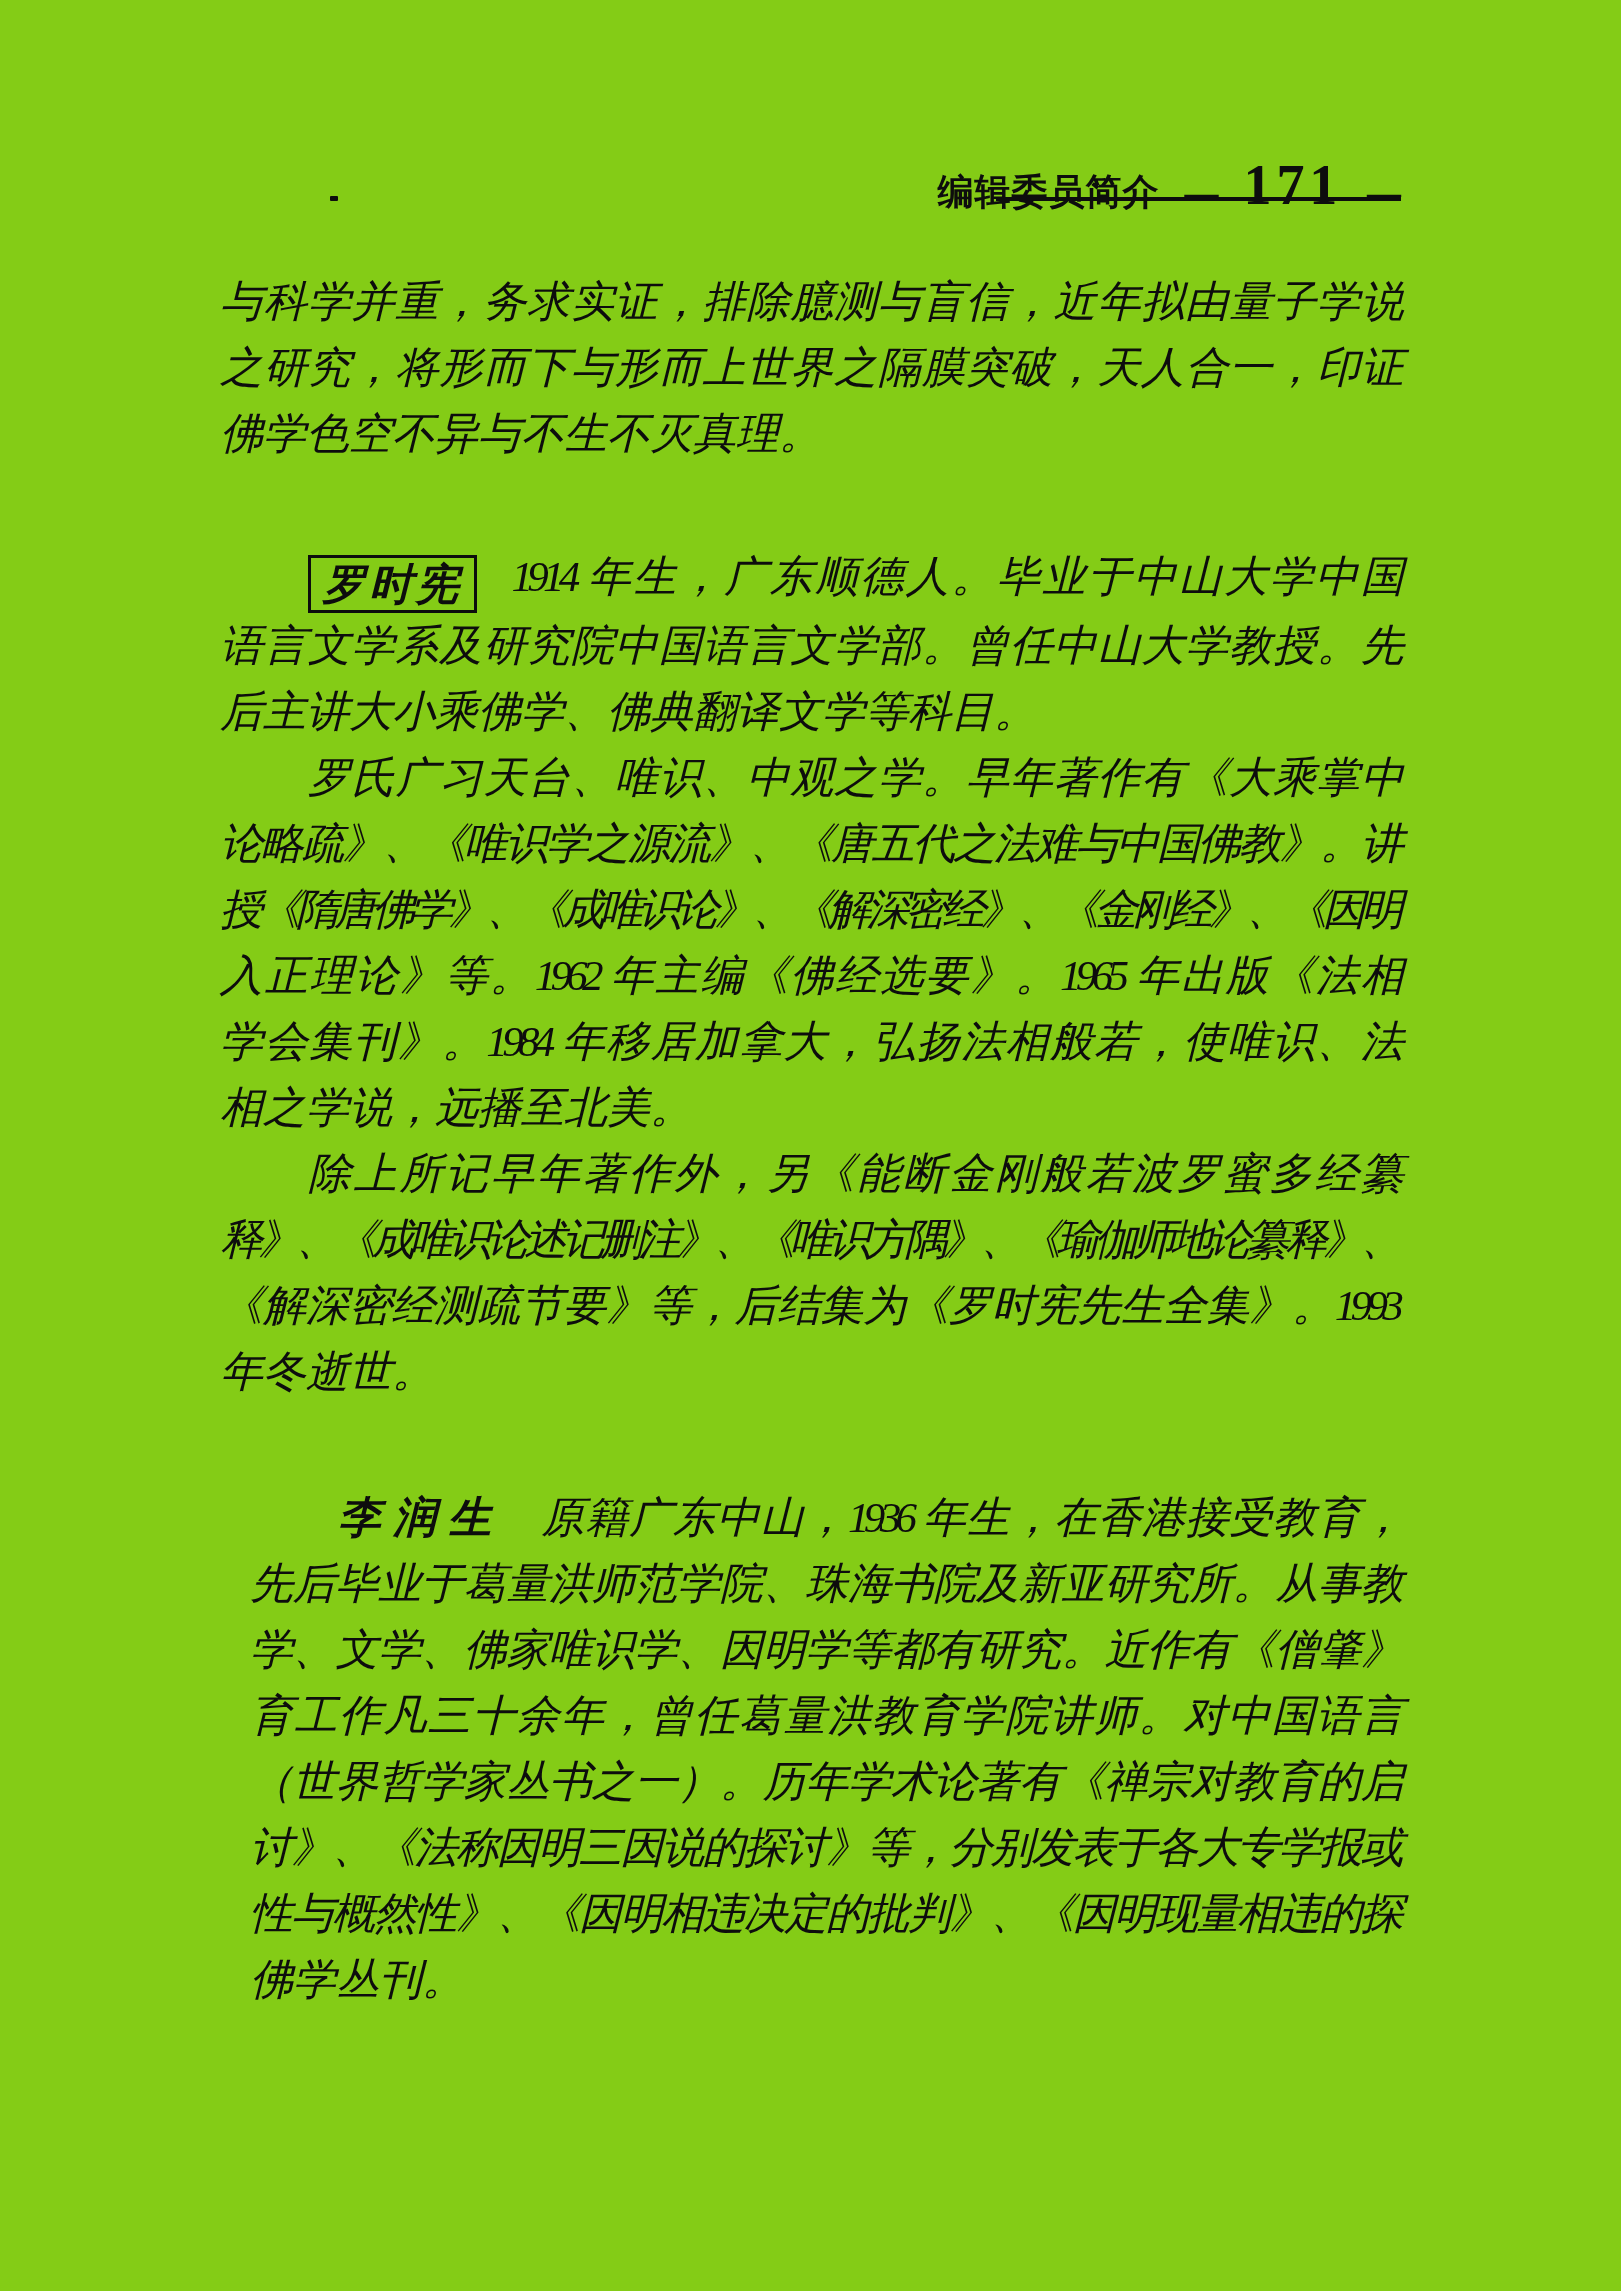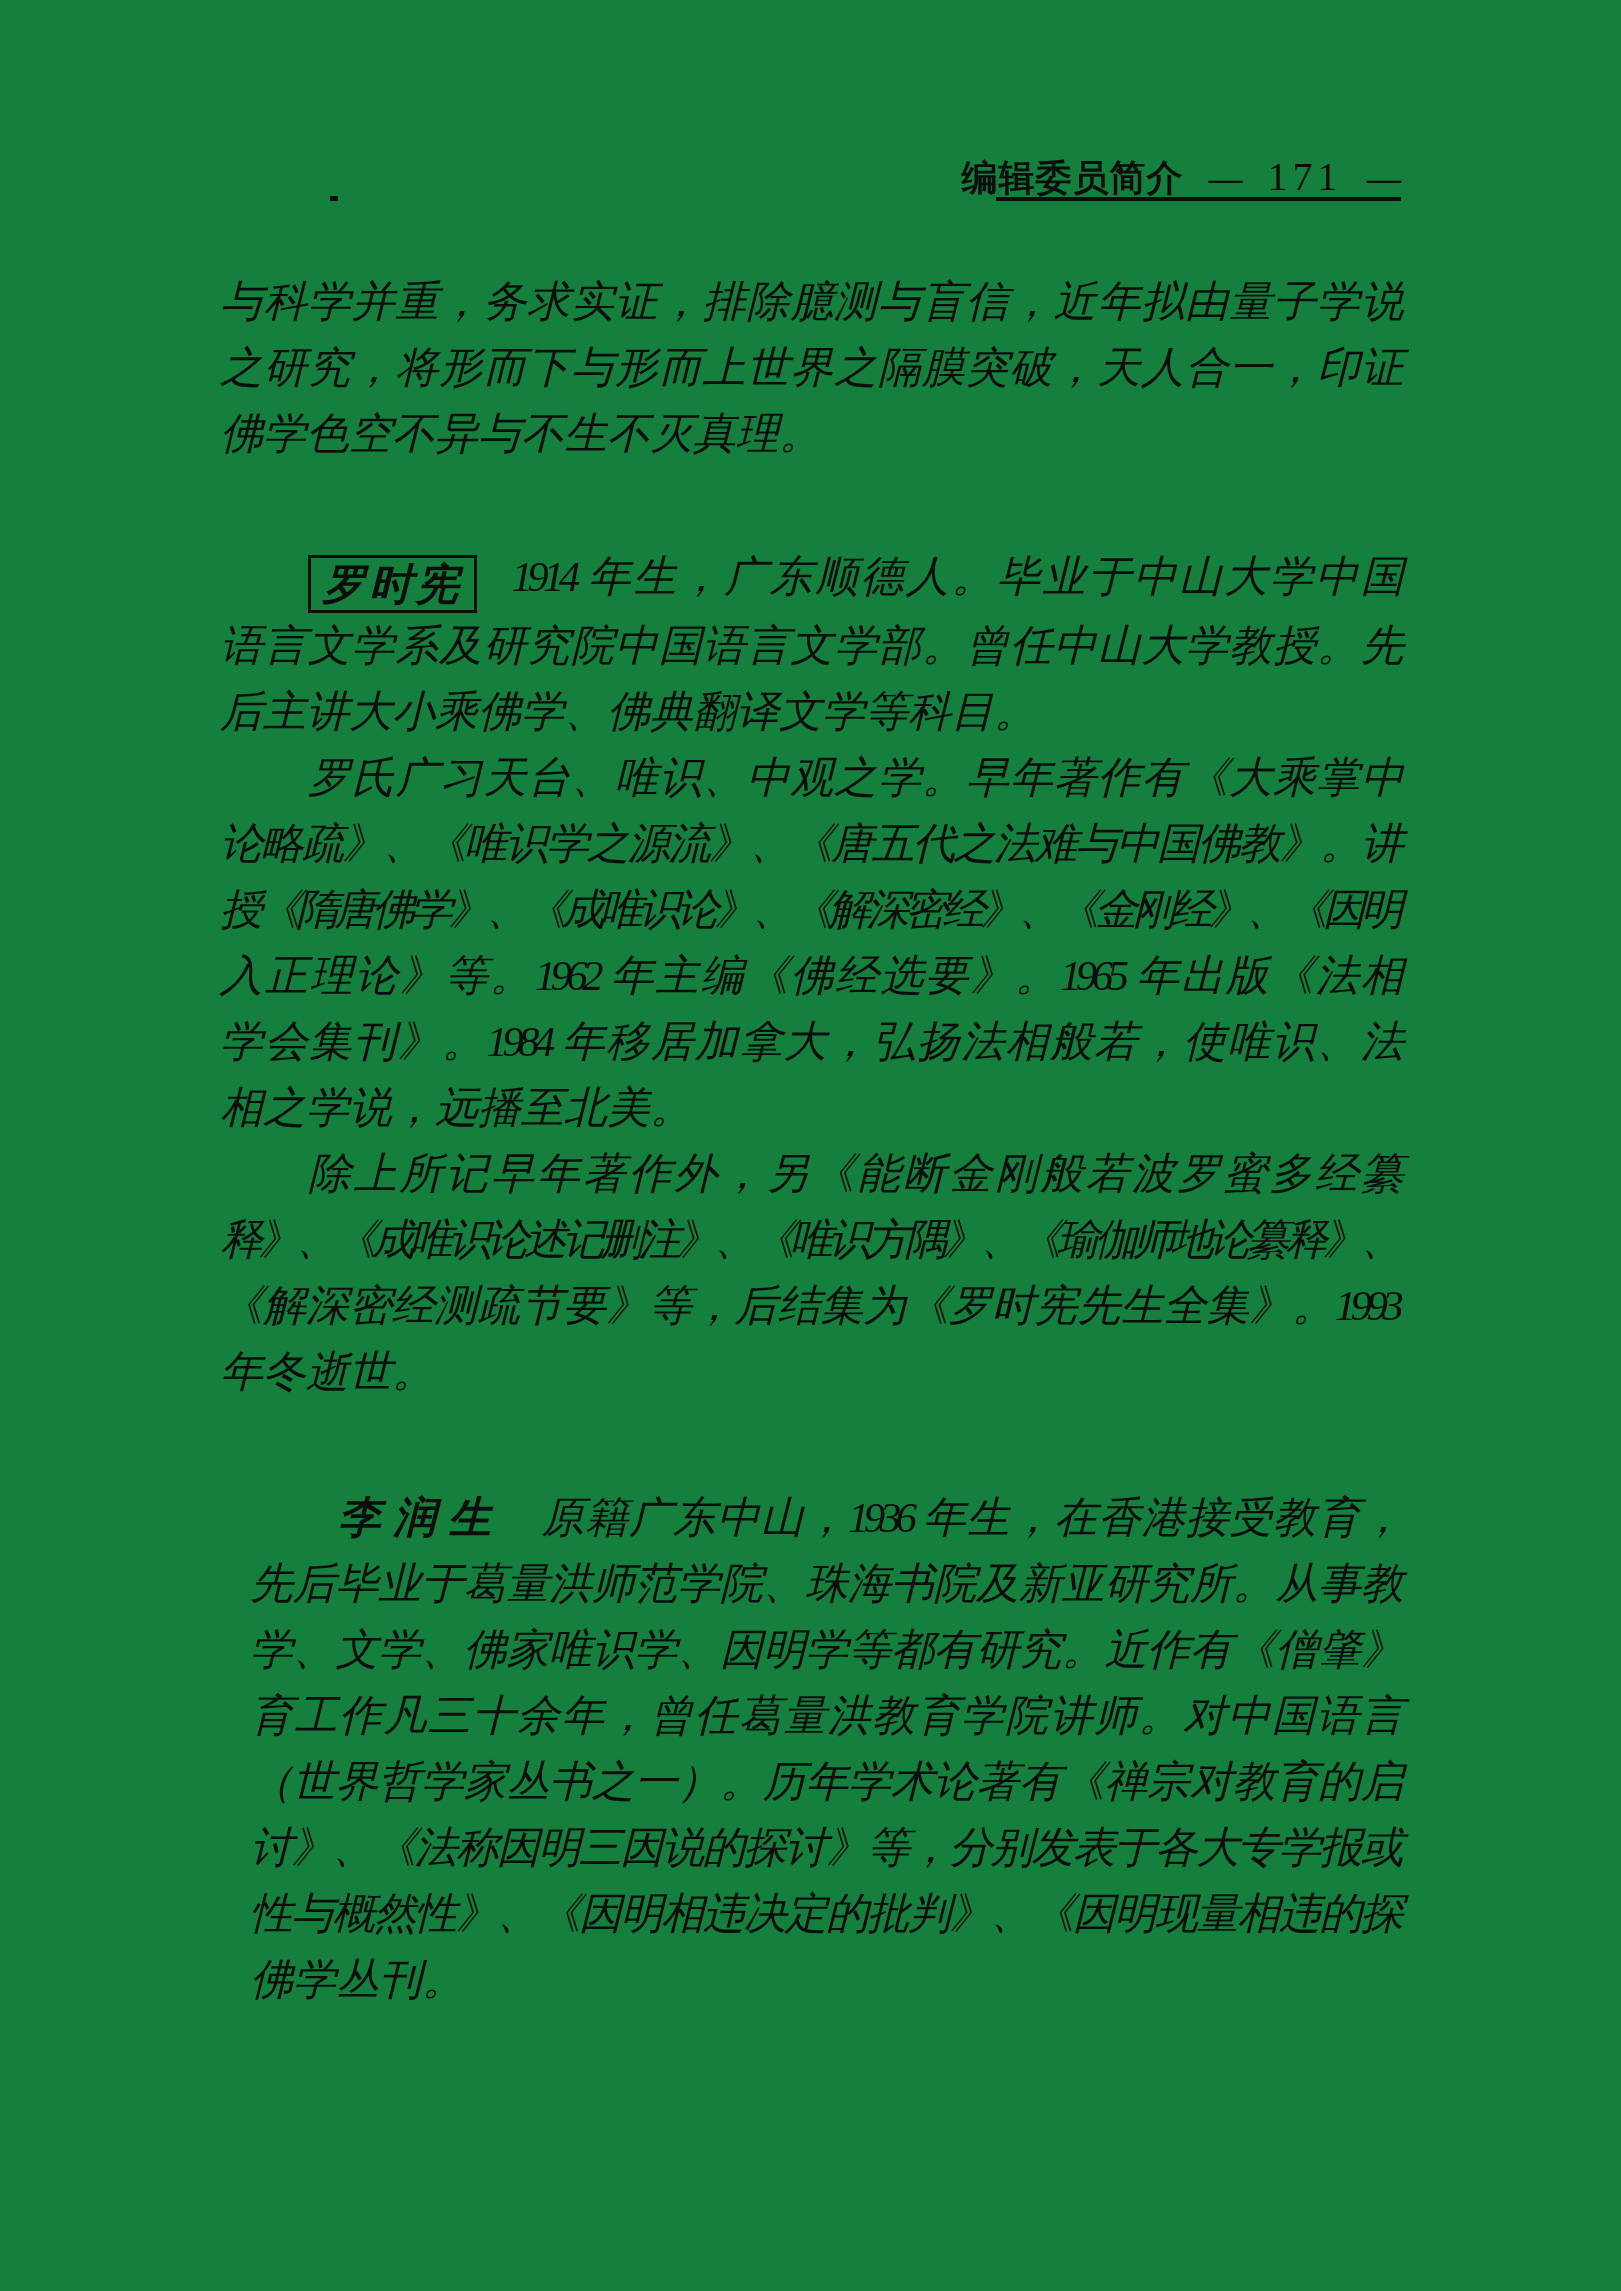--- a/index.html
+++ b/index.html
@@ -1,20 +1,20 @@
 <!DOCTYPE html>
 <html><head>
 <meta charset="utf-8">
 <style>
   html, body { margin: 0; padding: 0; background: #6b6b6b; }
   #page {
     position: relative;
     width: 1621px;
     height: 2291px;
-    background: #15803d;
+    background: #84cc16;
     overflow: hidden;
     color: #0d0d0d;
     font-family: "Liberation Serif", "DejaVu Serif", serif;
   }
 
   
   #running-head {
     position: absolute;
     top: 153px;
     right: 220px;
@@ -27,22 +27,22 @@
     font-family: "Liberation Sans", "DejaVu Sans", sans-serif;
     font-weight: 700;
     font-size: 36px;
     letter-spacing: 1px;
   }
   .head-dash {
     font-weight: 700;
     font-size: 34px;
   }
   .head-page {
-    font-weight: 400;
-    font-size: 40px;
+    font-weight: 700;
+    font-size: 56px;
     letter-spacing: 4.8px;
   }
   #head-rule {
     position: absolute;
     top: 197px;
     right: 220px;
     width: 405px;
     height: 3.8px;
     background: #0d0d0d;
   }

